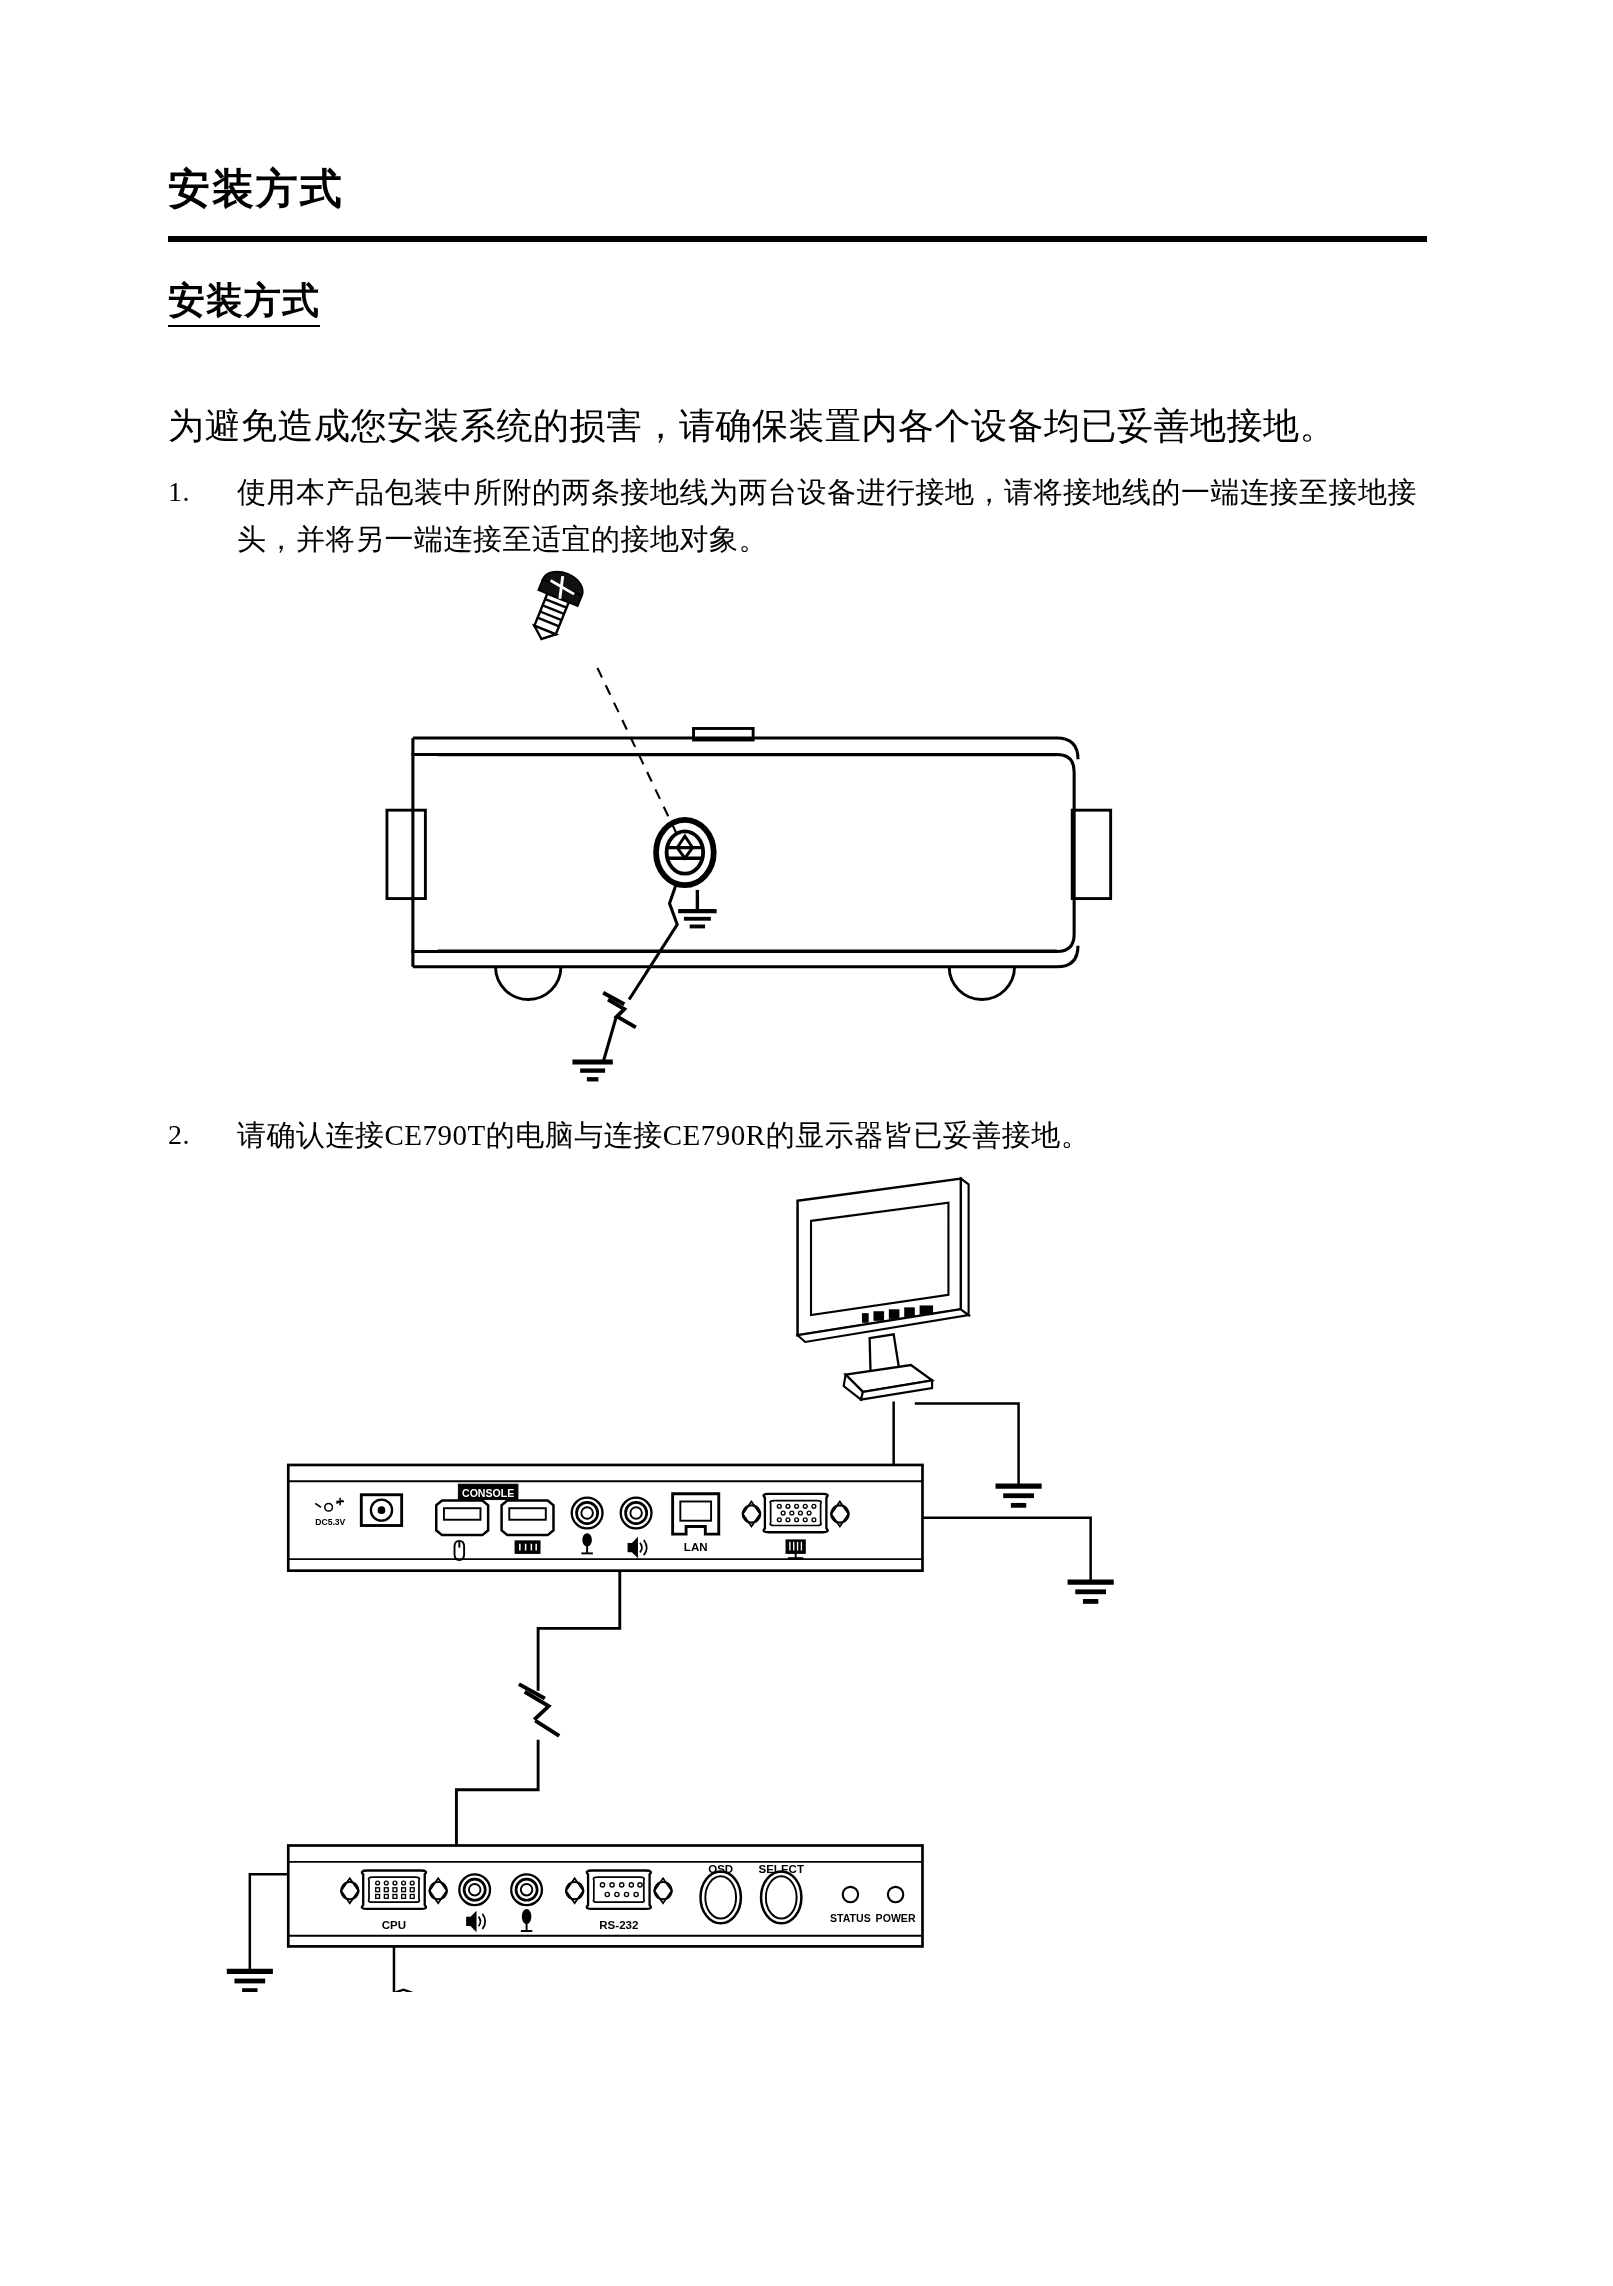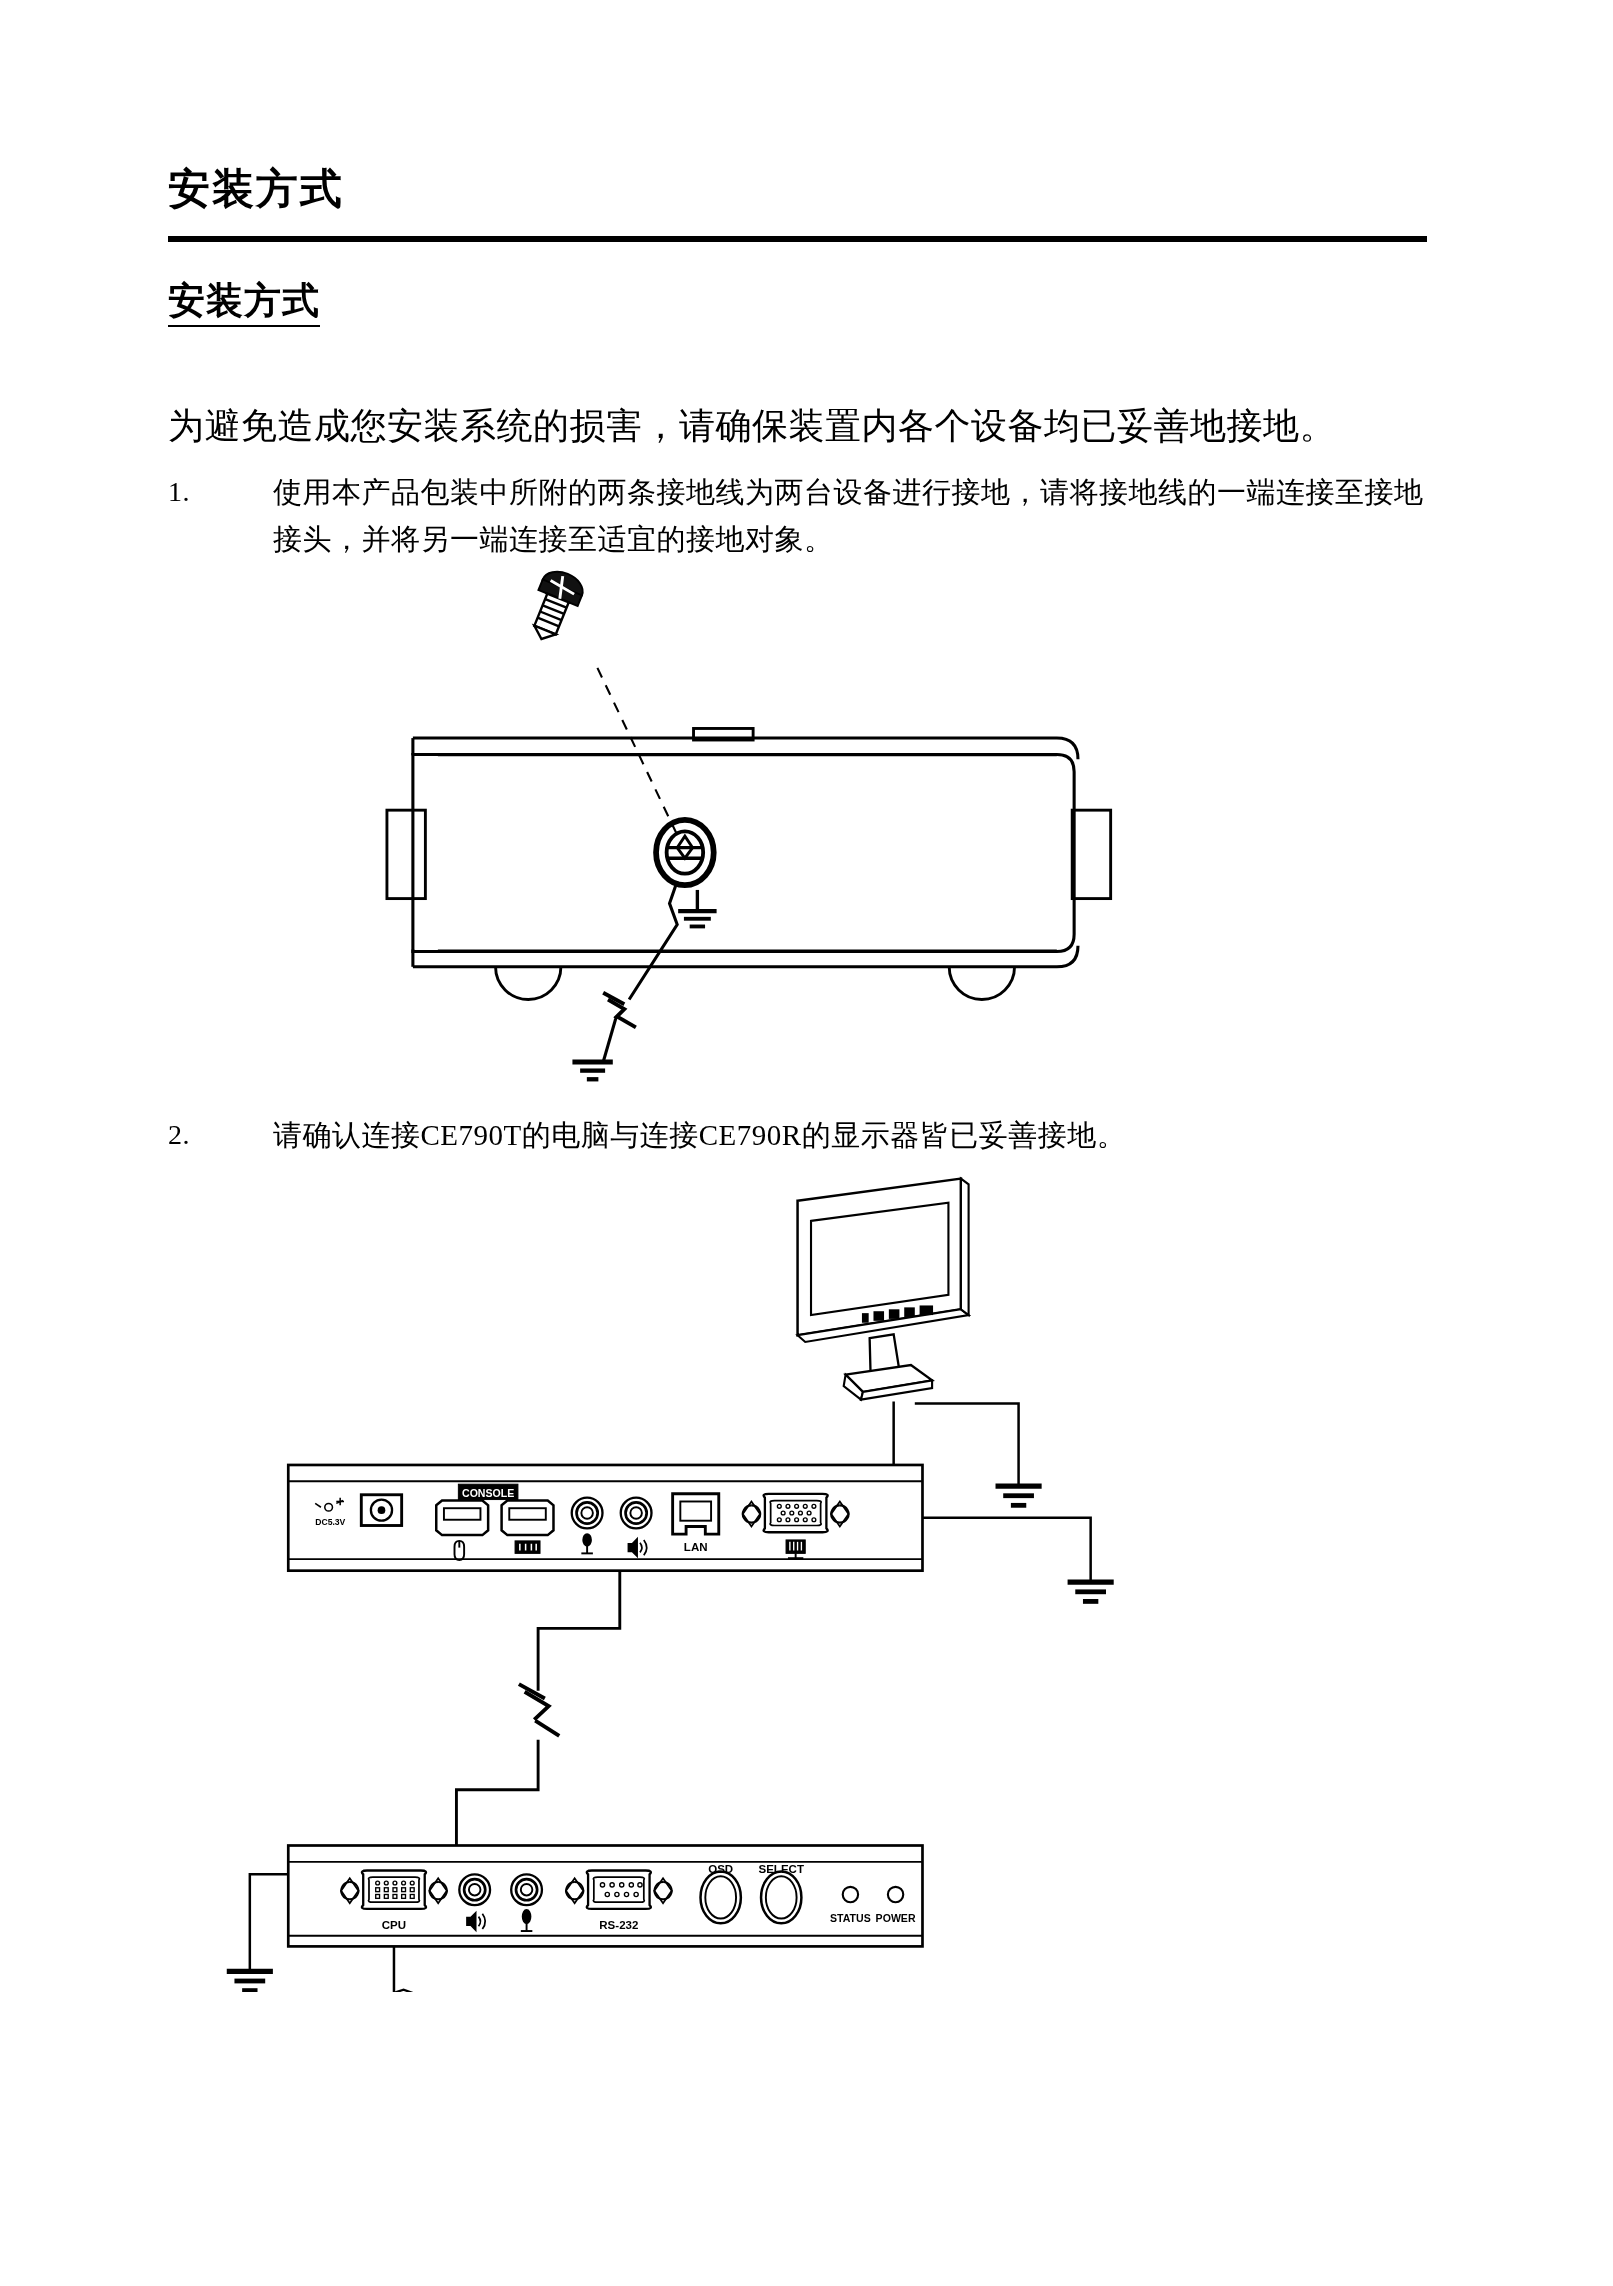--- a/index.html
+++ b/index.html
@@ -66,21 +66,21 @@
     width: 1278px;
     font-size: 29px;
     line-height: 1.62;
     letter-spacing: 0.5px;
   }
   .list-item .num {
     width: 69px;
     flex: 0 0 69px;
     font-size: 28px;
   }
-  .list-item .txt { flex: 1 1 auto; margin-left: 36px; }
+  .list-item .txt { flex: 1 1 auto; }
   #item1 { left: 168px; top: 469px; }
   #item2 { left: 168px; top: 1112px; }
 
   
   .figure { position: absolute; }
   #fig-ground-screw { left: 384px; top: 567px; width: 769px; height: 519px; }
   #fig-system       { left: 221px; top: 1167px; width: 1230px; height: 865px; }
 
   .figure svg { display: block; width: 100%; height: 100%; overflow: visible; }
 

